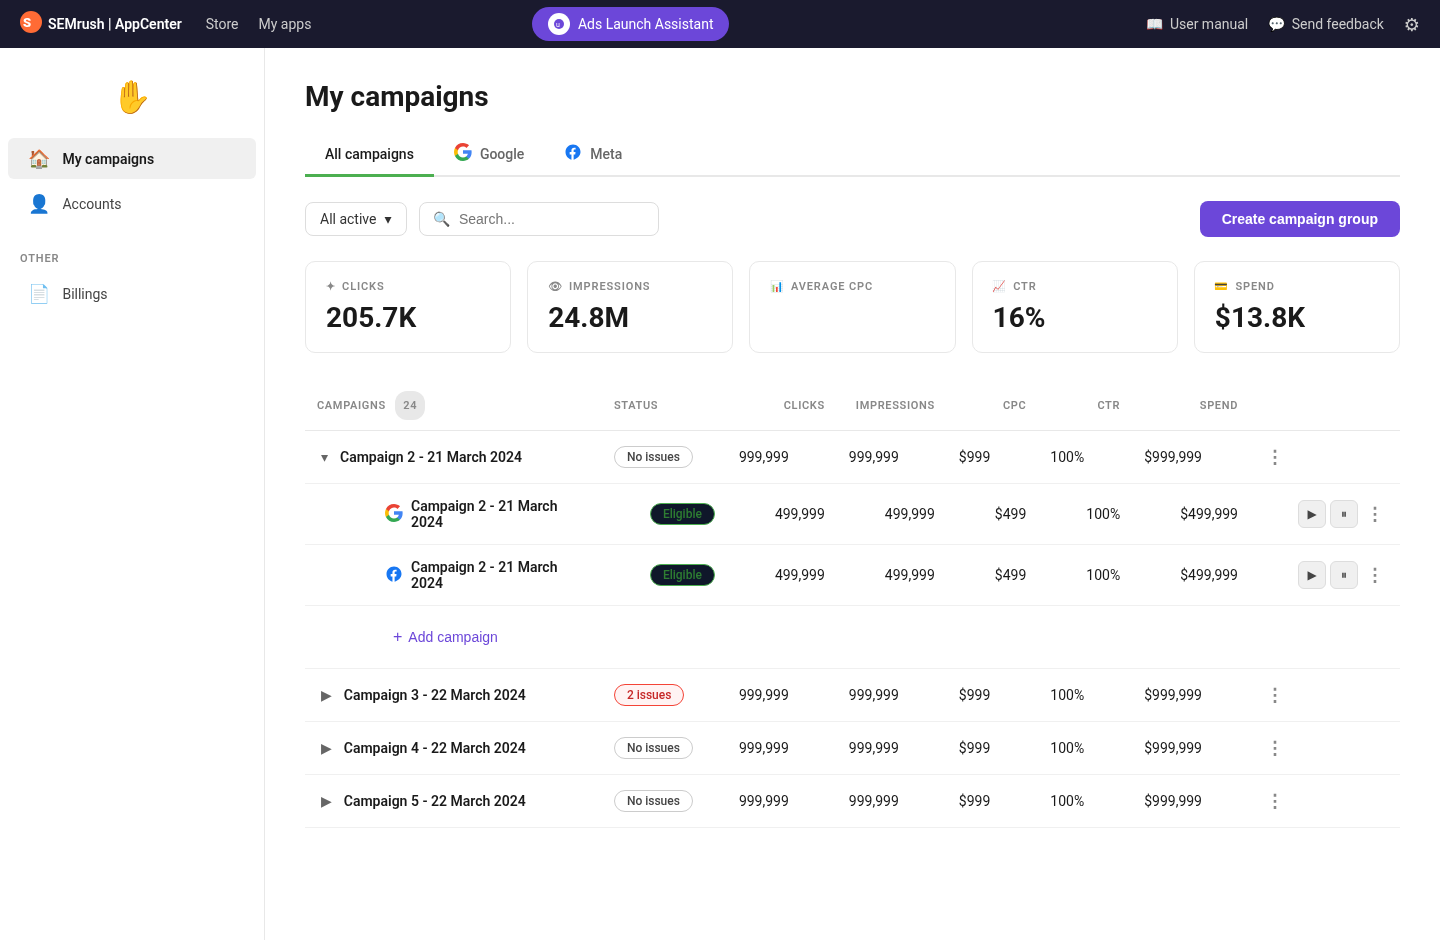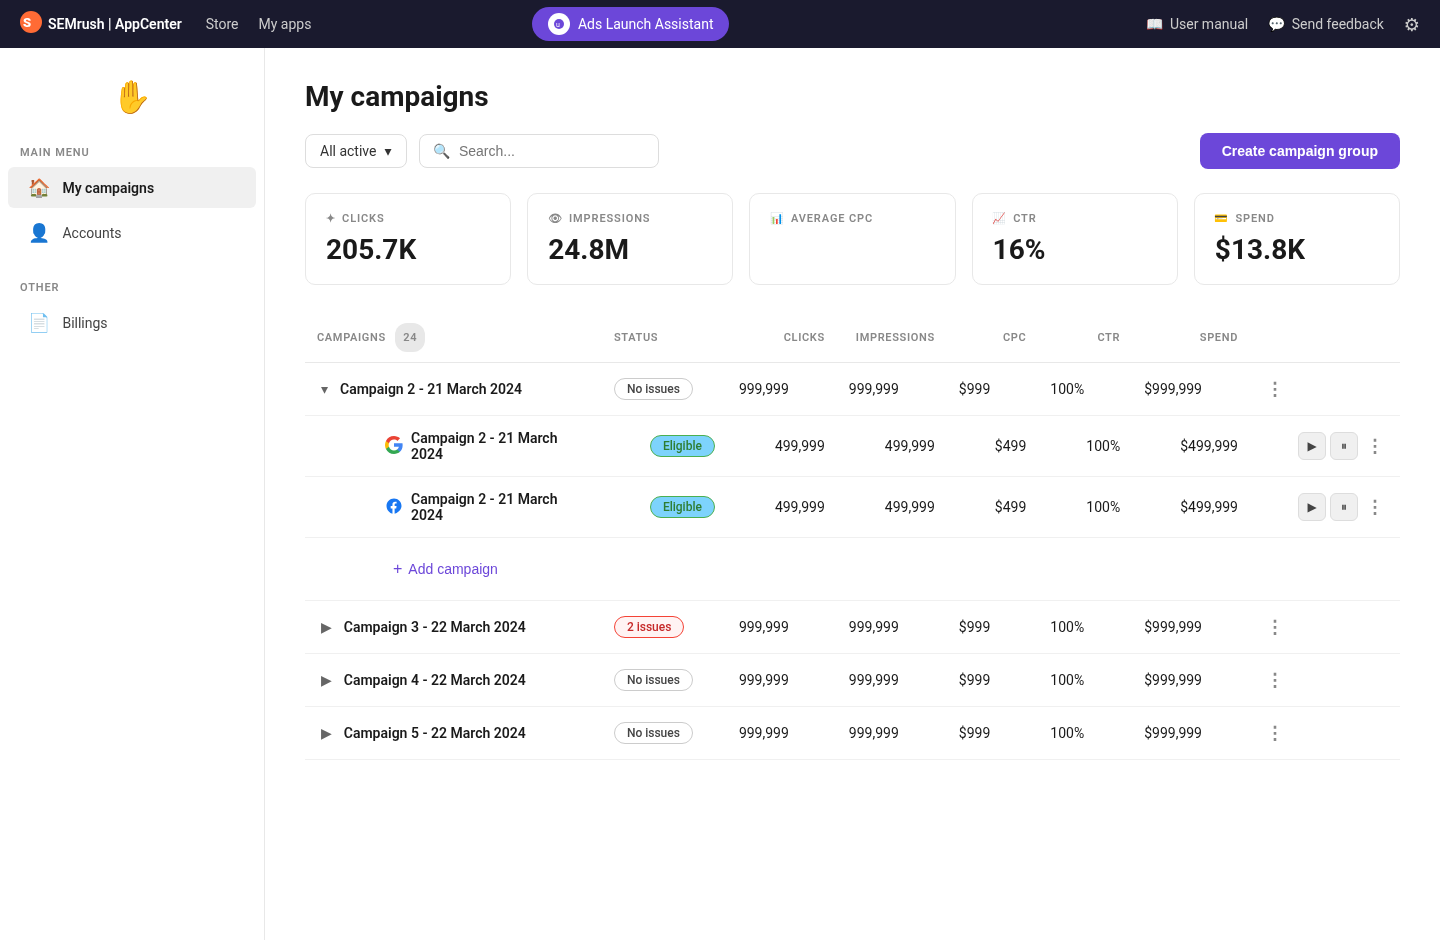--- a/index.html
+++ b/index.html
@@ -92,21 +92,21 @@
     .table-header th { padding: 10px 12px; text-align: left; font-weight: 600; }
     .table-header th.num { text-align: right; }
     .table-row td { padding: 14px 12px; border-bottom: 1px solid #f0f0f0; font-size: 14px; vertical-align: middle; }
     .table-row td.num { text-align: left; }
     .campaign-name { font-weight: 600; color: #1a1a1a; }
     .campaigns-count { display: inline-flex; align-items: center; justify-content: center; background: #e8e8e8; border-radius: 12px; font-size: 11px; font-weight: 600; padding: 8px 8px; margin-left: 6px; }
     .status-badge {
       display: inline-block; border-radius: 20px; padding: 3px 12px; font-size: 12px; font-weight: 500;
     }
     .status-no-issues { border: 1px solid #ccc; color: #444; background: #fff; }
-    .status-eligible { border: 1px solid #4caf50; color: #2e7d32; background: #7dd3fc; text-align: right; }
+    .status-eligible { border: 1px solid #4caf50; color: #2e7d32; background: #0f172a; text-align: right; }
     .status-issues { border: 1px solid #f44336; color: #c62828; background: #fff3f3; }
     .chevron-btn { background: none; border: none; cursor: pointer; color: #666; font-size: 14px; padding: 4px; }
     .expand-btn { background: none; border: none; cursor: pointer; color: #666; font-size: 14px; padding: 4px; }
     .row-actions { display: flex; align-items: center; gap: 4px; }
     .action-btn { background: #f0f0f0; border: 1px solid #ddd; border-radius: 6px; width: 28px; height: 28px; display: flex; align-items: center; justify-content: center; cursor: pointer; font-size: 12px; color: #444; }
     .more-btn { background: none; border: none; cursor: pointer; color: #888; font-size: 18px; padding: 0 4px; font-weight: 700; }
     .add-campaign-btn { color: #6c47d9; background: none; border: none; cursor: pointer; font-size: 14px; font-weight: 500; display: flex; align-items: center; gap: 6px; padding: 8px 0; }
     .sub-row td { padding-left: 48px !important; }
     .add-row td { padding-left: 40px !important; }
   </style>
@@ -153,21 +153,20 @@
   </div>
 </nav>
 
 <div class="layout">
 
   <aside class="sidebar">
     <div class="sidebar-logo">
       <span class="sidebar-logo-icon">✋</span>
     </div>
 
-    <div class="sidebar-section-label">MAIN MENU</div>
 
     <div class="sidebar-item active">
       <span class="sidebar-item-icon">🏠</span>
       <span>My campaigns</span>
     </div>
     <div class="sidebar-item">
       <span class="sidebar-item-icon">👤</span>
       <span>Accounts</span>
     </div>
 
@@ -176,20 +175,44 @@
     <div class="sidebar-item">
       <span class="sidebar-item-icon">📄</span>
       <span>Billings</span>
     </div>
 
   </aside>
 
   <main class="main">
     <h1 class="page-title">My campaigns</h1>
 
+    <div class="tabs">
+      <div class="tab active">
+        <span>All campaigns</span>
+      </div>
+      <div class="tab">
+        <span>
+          <svg width="18" height="18" viewBox="0 0 18 18">
+            <path d="M17.64 9.2c0-.637-.057-1.251-.164-1.84H9v3.481h4.844c-.209 1.125-.843 2.078-1.796 2.717v2.258h2.908c1.702-1.567 2.684-3.875 2.684-6.615z" fill="#4285F4"></path>
+            <path d="M9 18c2.43 0 4.467-.806 5.956-2.18l-2.908-2.259c-.806.54-1.837.86-3.048.86-2.344 0-4.328-1.584-5.036-3.711H.957v2.332A8.997 8.997 0 009 18z" fill="#34A853"></path>
+            <path d="M3.964 10.71c-.18-.54-.282-1.117-.282-1.71s.102-1.17.282-1.71V4.958H.957A8.996 8.996 0 000 9c0 1.452.348 2.827.957 4.042l3.007-2.332z" fill="#FBBC05"></path>
+            <path d="M9 3.58c1.321 0 2.508.454 3.44 1.345l2.582-2.58C13.463.891 11.426 0 9 0A8.997 8.997 0 00.957 4.958L3.964 7.29C4.672 5.163 6.656 3.58 9 3.58z" fill="#EA4335"></path>
+          </svg>
+        </span>
+        <span>Google</span>
+      </div>
+      <div class="tab">
+        <span>
+          <svg width="18" height="18" viewBox="0 0 18 18">
+            <path d="M9 1.5C4.86 1.5 1.5 4.86 1.5 9c0 3.69 2.52 6.79 5.94 7.68V11.4H5.67V9h1.77V7.38c0-1.74 1.05-2.7 2.64-2.7.75 0 1.53.135 1.53.135v1.68h-.861c-.849 0-1.119.528-1.119 1.071V9h1.905l-.3 2.4H9.63v5.28C13.05 15.79 16.5 12.69 16.5 9c0-4.14-3.36-7.5-7.5-7.5z" fill="#1877F2"></path>
+          </svg>
+        </span>
+        <span>Meta</span>
+      </div>
+    </div>
 
     <div class="toolbar">
       <div class="filter-dropdown">
         <span>All active</span>
         <span>▾</span>
       </div>
       <div class="search-box">
         <span style="color:#aaa;">🔍</span>
         <input type="text" placeholder="Search..." style="">
       </div>

